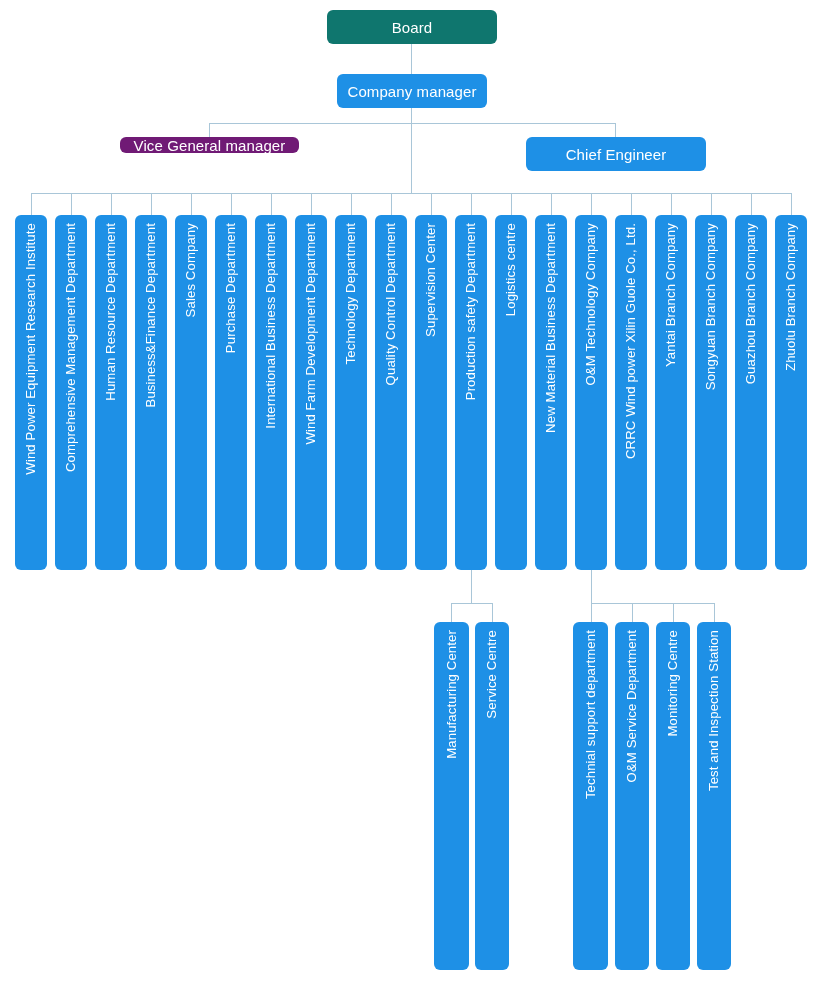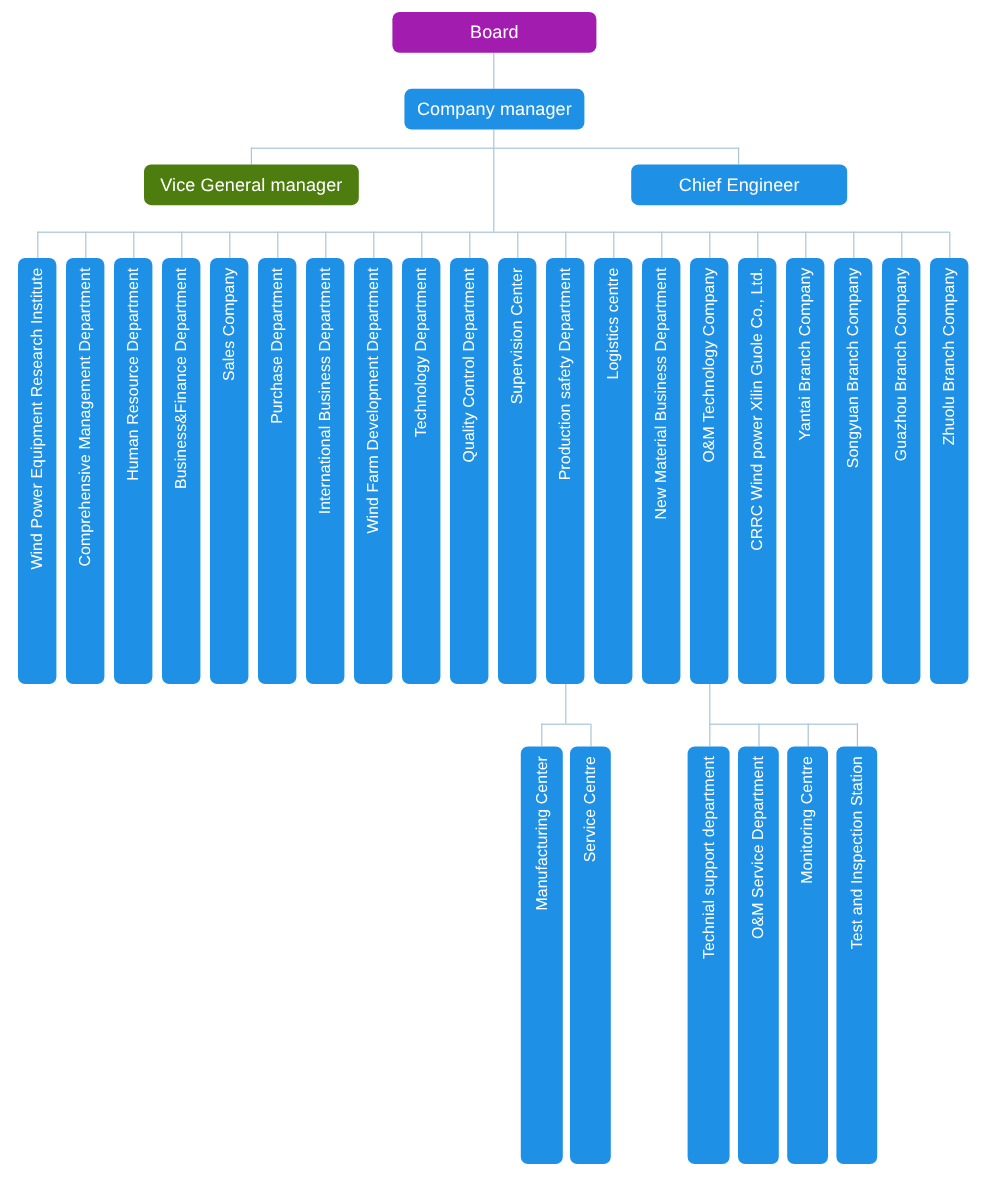--- a/index.html
+++ b/index.html
@@ -91,27 +91,27 @@
     <div class="connector v" style="background: rgb(169, 198, 216); left: 791px; top: 193px; height: 22px;"></div>
     <div class="connector v" style="background: rgb(169, 198, 216); left: 471px; top: 570px; height: 33px;"></div>
     <div class="connector h" style="background: rgb(169, 198, 216); left: 451px; top: 603px; width: 41px;"></div>
     <div class="connector v" style="background: rgb(169, 198, 216); left: 451px; top: 603px; height: 19px;"></div>
     <div class="connector v" style="background: rgb(169, 198, 216); left: 492px; top: 603px; height: 19px;"></div>
     <div class="connector v" style="background: rgb(169, 198, 216); left: 591px; top: 570px; height: 52px;"></div>
     <div class="connector h" style="background: rgb(169, 198, 216); left: 591px; top: 603px; width: 124px;"></div>
     <div class="connector v" style="background: rgb(169, 198, 216); left: 632px; top: 603px; height: 19px;"></div>
     <div class="connector v" style="background: rgb(169, 198, 216); left: 673px; top: 603px; height: 19px;"></div>
     <div class="connector v" style="background: rgb(169, 198, 216); left: 714px; top: 603px; height: 19px;"></div>
-    <div class="node horiz" style="left: 327px; top: 10px; width: 170px; height: 34px; background: #a21caf; color: rgb(255, 255, 255);">
+    <div class="node horiz" style="left: 327px; top: 10px; width: 170px; height: 34px; background: #0f766e; color: rgb(255, 255, 255);">
       <span>Board</span>
     </div>
     <div class="node horiz" style="left: 337px; top: 74px; width: 150px; height: 34px; background: rgb(30, 144, 230); color: rgb(255, 255, 255);">
       <span>Company manager</span>
     </div>
-    <div class="node horiz" style="left: 120px; top: 137px; width: 179px; height: 34px; background: #4d7c0f; color: rgb(255, 255, 255);">
+    <div class="node horiz" style="left: 120px; top: 137px; width: 179px; height: 16px; background: #701a75; color: rgb(255, 255, 255);">
       <span>Vice General manager</span>
     </div>
     <div class="node horiz" style="left: 526px; top: 137px; width: 180px; height: 34px; background: rgb(30, 144, 230); color: rgb(255, 255, 255);">
       <span>Chief Engineer</span>
     </div>
     <div class="node vert" style="left: 15px; top: 215px; width: 32px; height: 355px; background: rgb(30, 144, 230); color: rgb(255, 255, 255);">
       <span class="vlabel">Wind Power Equipment Research Institute</span>
     </div>
     <div class="node vert" style="left: 55px; top: 215px; width: 32px; height: 355px; background: rgb(30, 144, 230); color: rgb(255, 255, 255);">
       <span class="vlabel">Comprehensive Management Department</span>

